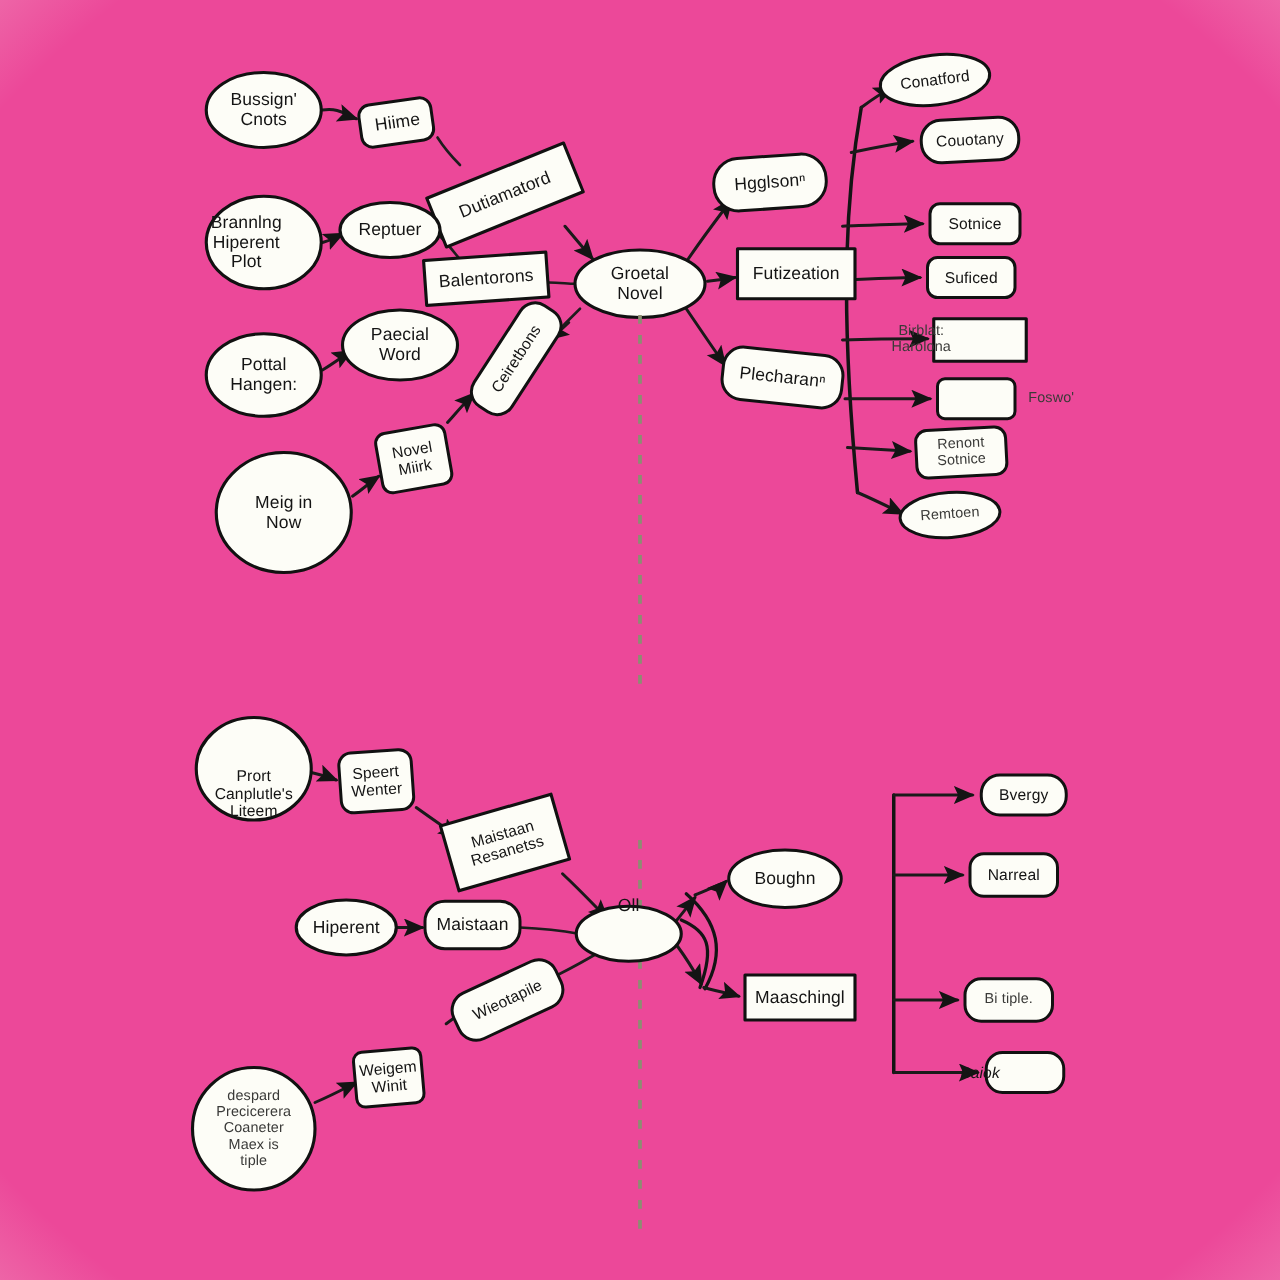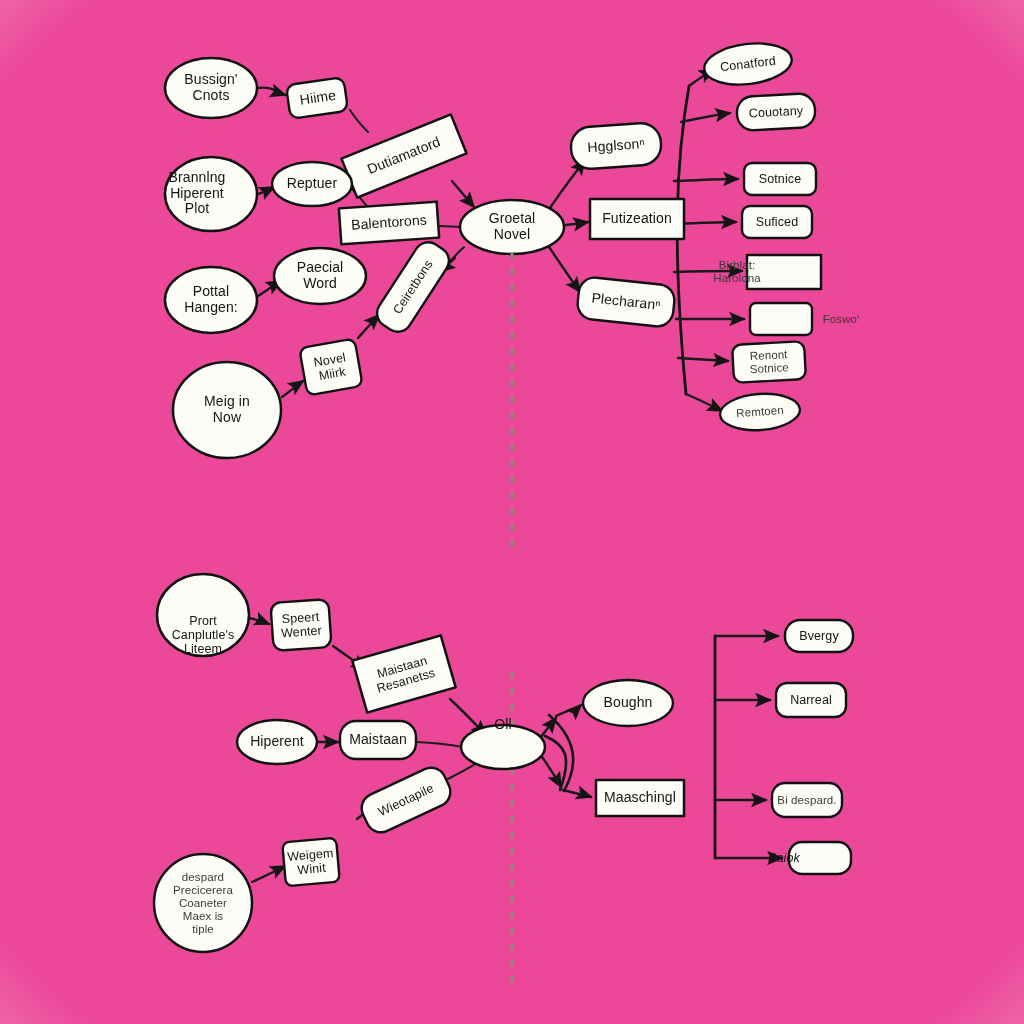--- a/index.html
+++ b/index.html
@@ -270,16 +270,16 @@
     <div class="node-label small" style="left:311px;top:862px;transform:translate(-50%,-50%) rotate(-5deg);">Weigem
 Winit</div>
 
     <div class="node-label" style="left:503px;top:725px;">Oll</div>
 
     <div class="node-label" style="left:628px;top:703px;">Boughn</div>
     <div class="node-label" style="left:640px;top:798px;">Maaschingl</div>
 
     <div class="node-label small" style="left:819px;top:636px;">Bvergy</div>
     <div class="node-label small" style="left:811px;top:700px;">Narreal</div>
-    <div class="node-label tiny" style="left:807px;top:800px;">Bi despard.</div>
+    <div class="node-label tiny" style="left:807px;top:800px;">Bi tiple.</div>
     <div class="node-label small" style="left:784px;top:858px;font-style:italic;">Baiok</div>
   </div>
 </div>
 
 </body></html>

